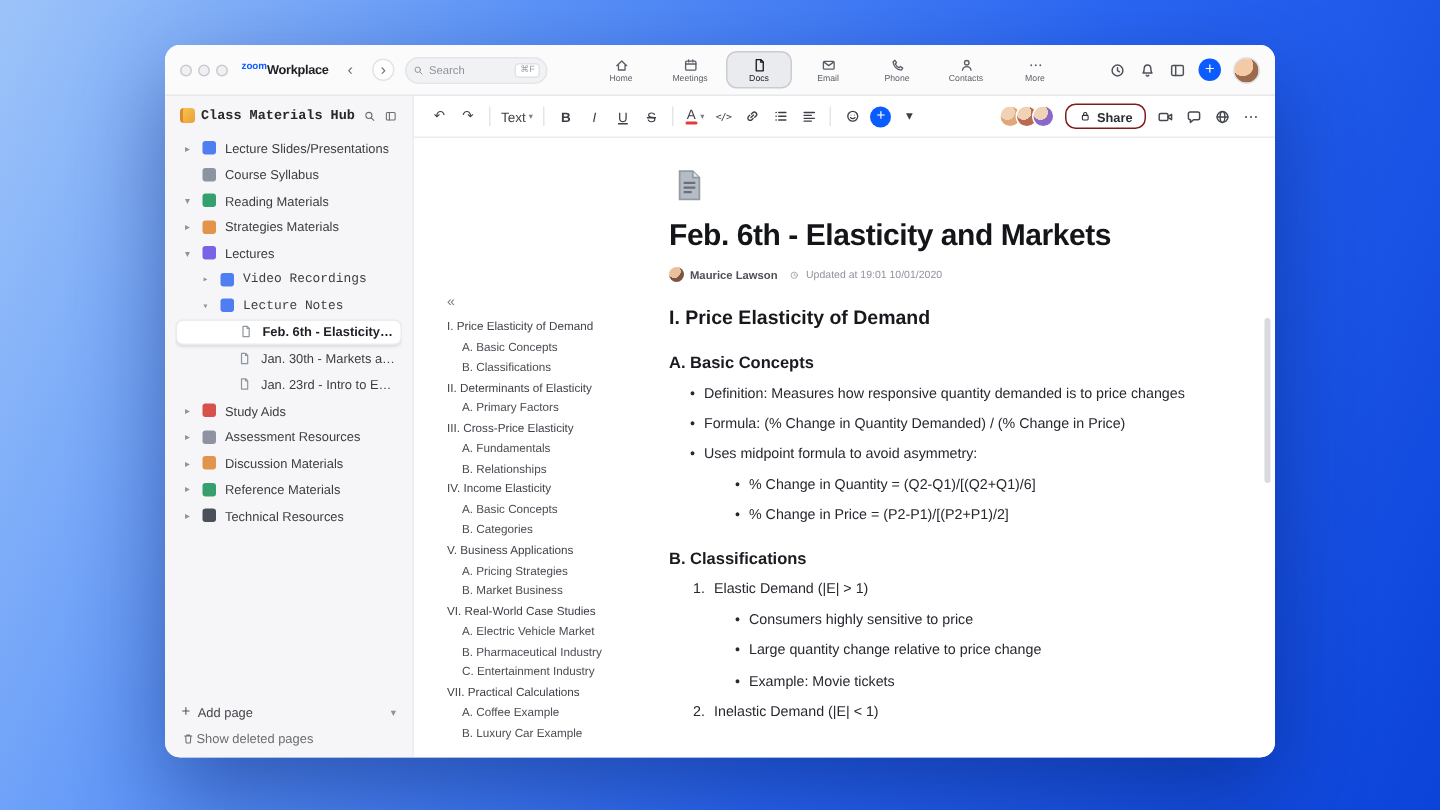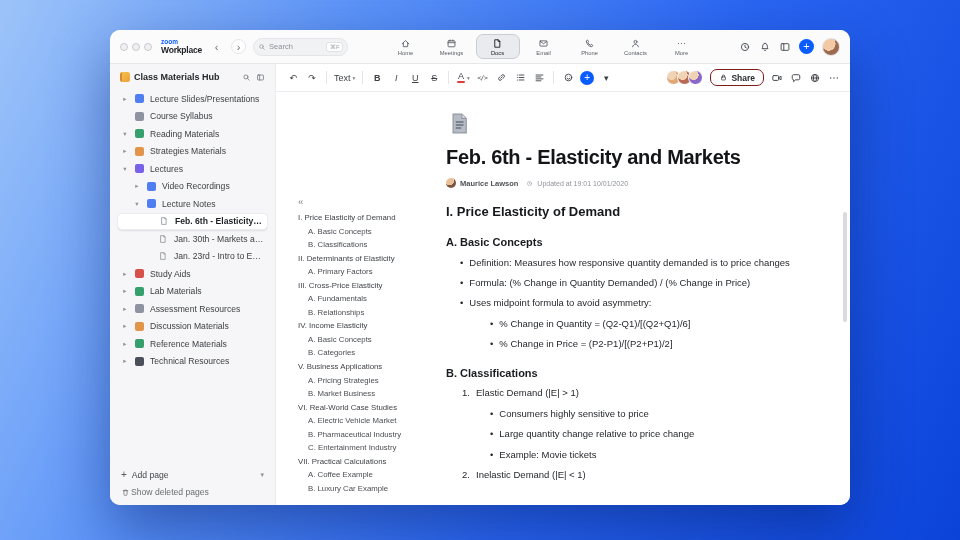--- a/index.html
+++ b/index.html
@@ -9,21 +9,21 @@
     background:linear-gradient(115deg,#9dc4f9 0%,#5b93f8 30%,#2a66f3 62%,#0b43d9 100%); }
   .window { position:absolute; left:110px; top:30px; width:740px; height:475px;
     background:#fff; border-radius:10px; overflow:hidden; display:flex; flex-direction:column;
     box-shadow:0 24px 60px rgba(0,25,95,.45); }
 
   
   .titlebar { height:34px; flex:0 0 34px; display:flex; align-items:center; gap:7px;
     padding:0 10px; background:#fbfbfc; border-bottom:1px solid #e7e8ea; }
   .lights { display:flex; gap:4px; }
   .light { width:8px; height:8px; border-radius:50%; background:#f0f0f2; border:1px solid #c8cad0; display:inline-block; }
-  .brand { display:flex; flex-direction:column; line-height:1; margin-left:2px; }
+  .brand { display:flex; flex-direction:row; line-height:1; margin-left:2px; }
   .brand .z { color:#0b5cff; font-size:6.5px; font-weight:bold; }
   .brand .w { color:#1c1e22; font-size:8.5px; font-weight:bold; letter-spacing:-.2px; }
   .hbtn { width:15px; height:15px; border-radius:50%; display:flex; align-items:center; justify-content:center;
     color:#6a6e75; font-size:11px; border:1px solid transparent; }
   .hbtn + .hbtn { border:1px solid #e3e4e8; background:#fff; }
   .searchpill { width:95px; height:18px; background:#f1f2f4; border:1px solid #e4e5e9; border-radius:9px;
     display:flex; align-items:center; gap:3px; padding:0 4px; }
   .searchpill .sph { color:#8d9199; font-size:7.5px; }
   .searchpill .kbd { margin-left:auto; font-size:6px; color:#9ba0a8; background:#fff; border:1px solid #e1e2e6;
     border-radius:3px; padding:0.5px 2.5px; }
@@ -41,27 +41,27 @@
   .tavatar { width:18px; height:18px; border-radius:50%;
     background:radial-gradient(circle at 35% 30%,#f3c9a6 0 45%,#9c6a4c 46% 100%); border:1px solid #e0e1e5; }
 
   
   .appbody { flex:1; display:flex; min-height:0; }
   .sidebar { width:166px; flex:0 0 166px; background:#f6f6f8; border-right:1px solid #ececef;
     display:flex; flex-direction:column; padding:6px 7px 8px; }
   .hub { display:flex; align-items:center; gap:4px; padding:2px 3px 8px; }
   .hubicon { width:10px; height:10px; border-radius:2.5px; background:linear-gradient(135deg,#f6c34c,#ec9f39);
     border-left:2px solid #d98a2b; }
-  .hubtitle { font-size:9px; font-weight:bold; color:#26282c; }
+  .hubtitle { font-size:9px; font-weight:bold; color:#26282c;font-family:Liberation Mono, monospace; }
   .hubicons { margin-left:auto; display:flex; gap:5px; color:#6a6e75; }
   .hubicons .ic { width:9px; height:9px; }
   .tree { flex:1; overflow:hidden; }
   .trow { display:flex; align-items:center; gap:6px; height:17.5px; padding:0 4px; border-radius:5px;
     color:#3a3d42; font-size:8.6px; white-space:nowrap; }
-  .trow.depth1 { padding-left:16px; }
+  .trow.depth1 { padding-left:16px;font-family:Liberation Mono, monospace; }
   .trow.depth2 { padding-left:27px; }
   .trow .chev { width:8px; flex:0 0 8px; font-size:6.5px; color:#8e929a; text-align:center; }
   .trow .sq { width:9px; height:9px; flex:0 0 9px; border-radius:2px; }
   .trow .pageic .ic { width:10px; height:10px; color:#8f959d; }
   .trow .lbl { overflow:hidden; text-overflow:ellipsis; }
   .trow.selected { background:#fff; box-shadow:0 1px 2px rgba(20,22,28,.10); border:1px solid #ebecee; font-weight:bold; color:#1d1f24; }
   .sfoot { padding-top:6px; font-size:8.6px; color:#43464c; }
   .addpage { display:flex; align-items:center; gap:5px; padding:3px 4px; }
   .addpage .plus { font-size:10px; color:#55585e; }
   .addpage .caret { margin-left:auto; color:#8e929a; font-size:7px; }
@@ -331,25 +331,20 @@
               </span>
               <span class="lbl">Jan. 23rd - Intro to Econo...</span>
             </div>
             <div class="trow depth0">
               <span class="chev">▸</span>
               <span class="sq" style="background:#d8504a"></span>
               <span class="lbl">Study Aids</span>
             </div>
             <div class="trow depth0">
               <span class="chev">▸</span>
-              <span class="sq" style="background:#35a06d"></span>
-              <span class="lbl">Lab Materials</span>
-            </div>
-            <div class="trow depth0">
-              <span class="chev">▸</span>
               <span class="sq" style="background:#8d93a0"></span>
               <span class="lbl">Assessment Resources</span>
             </div>
             <div class="trow depth0">
               <span class="chev">▸</span>
               <span class="sq" style="background:#e2954a"></span>
               <span class="lbl">Discussion Materials</span>
             </div>
             <div class="trow depth0">
               <span class="chev">▸</span>

